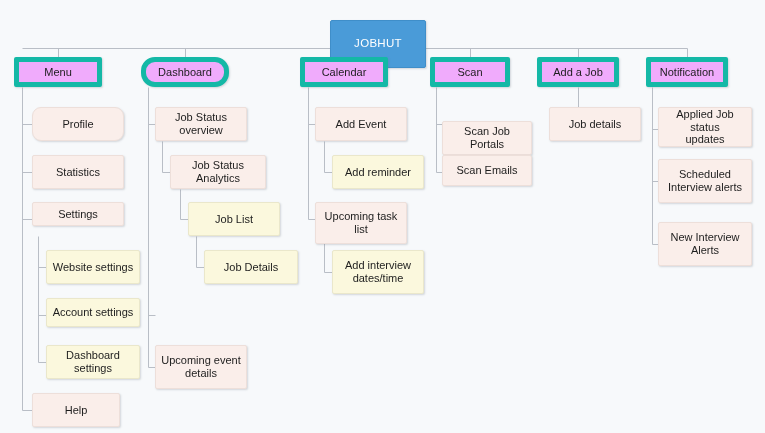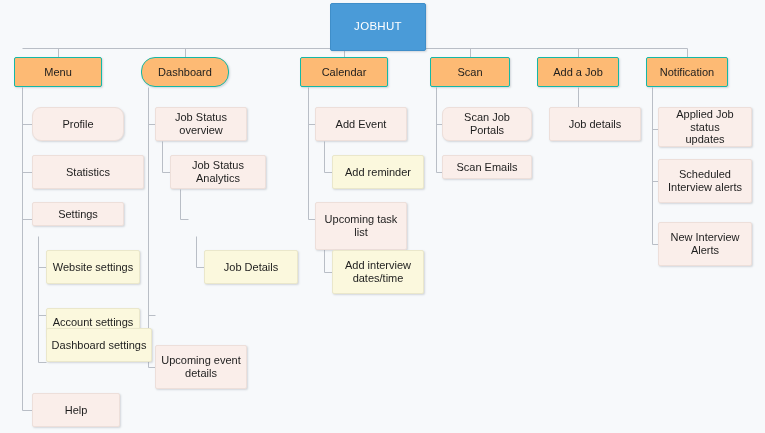--- a/index.html
+++ b/index.html
@@ -47,22 +47,22 @@
     white-space: pre-line;
   }
   .lvl-root {
     background: #4a9bd8;
     border: 1px solid #3f8ec9;
     color: #ffffff;
     font-size: 11.5px;
     letter-spacing: 0.3px;
   }
   .lvl-cat {
-    background: #fdba74;
-    border: 1px solid #14b8a6;
+    background: #f0abfc;
+    border: 5px solid #14b8a6;
     color: #1d1d1d;
     font-size: 11px;
   }
   .lvl-sub {
     background: #faeeea;
     border: 1px solid #eddfda;
     color: #1d1d1d;
     font-size: 11px;
   }
   .lvl-leaf {
@@ -113,86 +113,89 @@
       <line x1="308.5" y1="124.5" x2="315.5" y2="124.5" stroke="#b9bec6" stroke-width="1"></line>
       <line x1="308.5" y1="219.5" x2="315.5" y2="219.5" stroke="#b9bec6" stroke-width="1"></line>
       <line x1="324.5" y1="172.5" x2="332.5" y2="172.5" stroke="#b9bec6" stroke-width="1"></line>
       <line x1="324.5" y1="272.5" x2="332.5" y2="272.5" stroke="#b9bec6" stroke-width="1"></line>
       <line x1="436.5" y1="124.5" x2="442.5" y2="124.5" stroke="#b9bec6" stroke-width="1"></line>
       <line x1="436.5" y1="172.5" x2="442.5" y2="172.5" stroke="#b9bec6" stroke-width="1"></line>
       <line x1="652.5" y1="129.5" x2="658.5" y2="129.5" stroke="#b9bec6" stroke-width="1"></line>
       <line x1="652.5" y1="181.5" x2="658.5" y2="181.5" stroke="#b9bec6" stroke-width="1"></line>
       <line x1="652.5" y1="244.5" x2="658.5" y2="244.5" stroke="#b9bec6" stroke-width="1"></line>
     </svg>
-<div class="node lvl-root" style="left: 330px; top: 3px; width: 96px; height: 48px;">
+<div class="node lvl-root" style="left: 330px; top: 20px; width: 96px; height: 48px;">
       <span>JOBHUT</span>
     </div>
     <div class="node lvl-cat" style="left: 14px; top: 57px; width: 88px; height: 30px;">
       <span>Menu</span>
     </div>
     <div class="node lvl-sub" style="left: 32px; top: 107px; width: 92px; height: 34px; border-radius: 9px;">
       <span>Profile</span>
     </div>
-    <div class="node lvl-sub" style="left: 32px; top: 155px; width: 112px; height: 34px;">
+    <div class="node lvl-sub" style="left: 32px; top: 155px; width: 92px; height: 34px;">
       <span>Statistics</span>
     </div>
     <div class="node lvl-sub" style="left: 32px; top: 202px; width: 92px; height: 24px;">
       <span>Settings</span>
     </div>
     <div class="node lvl-leaf" style="left: 46px; top: 250px; width: 94px; height: 34px;">
       <span>Website settings</span>
     </div>
-    <div class="node lvl-leaf" style="left: 46px; top: 308px; width: 94px; height: 29px;">
+    <div class="node lvl-leaf" style="left: 46px; top: 298px; width: 94px; height: 29px;">
       <span>Account settings</span>
     </div>
-    <div class="node lvl-leaf" style="left: 46px; top: 328px; width: 106px; height: 34px;">
+    <div class="node lvl-leaf" style="left: 46px; top: 345px; width: 94px; height: 34px;">
       <span>Dashboard settings</span>
     </div>
     <div class="node lvl-sub" style="left: 32px; top: 393px; width: 88px; height: 34px;">
       <span>Help</span>
     </div>
     <div class="node lvl-cat" style="left: 141px; top: 57px; width: 88px; height: 30px; border-radius: 14px;">
       <span>Dashboard</span>
     </div>
     <div class="node lvl-sub" style="left: 155px; top: 107px; width: 92px; height: 34px;">
       <span>Job Status overview</span>
     </div>
     <div class="node lvl-sub" style="left: 170px; top: 155px; width: 96px; height: 34px;">
       <span>Job Status Analytics</span>
+    </div>
+    <div class="node lvl-leaf" style="left: 188px; top: 202px; width: 92px; height: 34px;">
+      <span>Job List</span>
     </div>
     <div class="node lvl-leaf" style="left: 204px; top: 250px; width: 94px; height: 34px;">
       <span>Job Details</span>
     </div>
     <div class="node lvl-sub" style="left: 155px; top: 345px; width: 92px; height: 44px;">
       <span>Upcoming event
 details</span>
     </div>
     <div class="node lvl-cat" style="left: 300px; top: 57px; width: 88px; height: 30px;">
       <span>Calendar</span>
     </div>
     <div class="node lvl-sub" style="left: 315px; top: 107px; width: 92px; height: 34px;">
       <span>Add Event</span>
     </div>
     <div class="node lvl-leaf" style="left: 332px; top: 155px; width: 92px; height: 34px;">
       <span>Add reminder</span>
     </div>
-    <div class="node lvl-sub" style="left: 315px; top: 202px; width: 92px; height: 48px;">
+    <div class="node lvl-sub" style="left: 315px; top: 202px; width: 92px; height: 42px;">
       <span>Upcoming task list</span>
     </div>
     <div class="node lvl-leaf" style="left: 332px; top: 250px; width: 92px; height: 44px;">
       <span>Add interview
 dates/time</span>
     </div>
     <div class="node lvl-cat" style="left: 430px; top: 57px; width: 80px; height: 30px;">
       <span>Scan</span>
     </div>
-    <div class="node lvl-sub" style="left: 442px; top: 107px; width: 90px; height: 34px; border-radius: 7px;">
+    <div class="node lvl-sub" style="left: 442px; top: 121px; width: 90px; height: 34px;">
       <span>Scan Job Portals</span>
     </div>
-    <div class="node lvl-sub" style="left: 442px; top: 155px; width: 90px; height: 24px;">
+    <div class="node lvl-sub" style="left: 442px; top: 155px; width: 90px; height: 31px;">
       <span>Scan Emails</span>
     </div>
     <div class="node lvl-cat" style="left: 537px; top: 57px; width: 82px; height: 30px;">
       <span>Add a Job</span>
     </div>
     <div class="node lvl-sub" style="left: 549px; top: 107px; width: 92px; height: 34px;">
       <span>Job details</span>
     </div>
     <div class="node lvl-cat" style="left: 646px; top: 57px; width: 82px; height: 30px;">
       <span>Notification</span>

